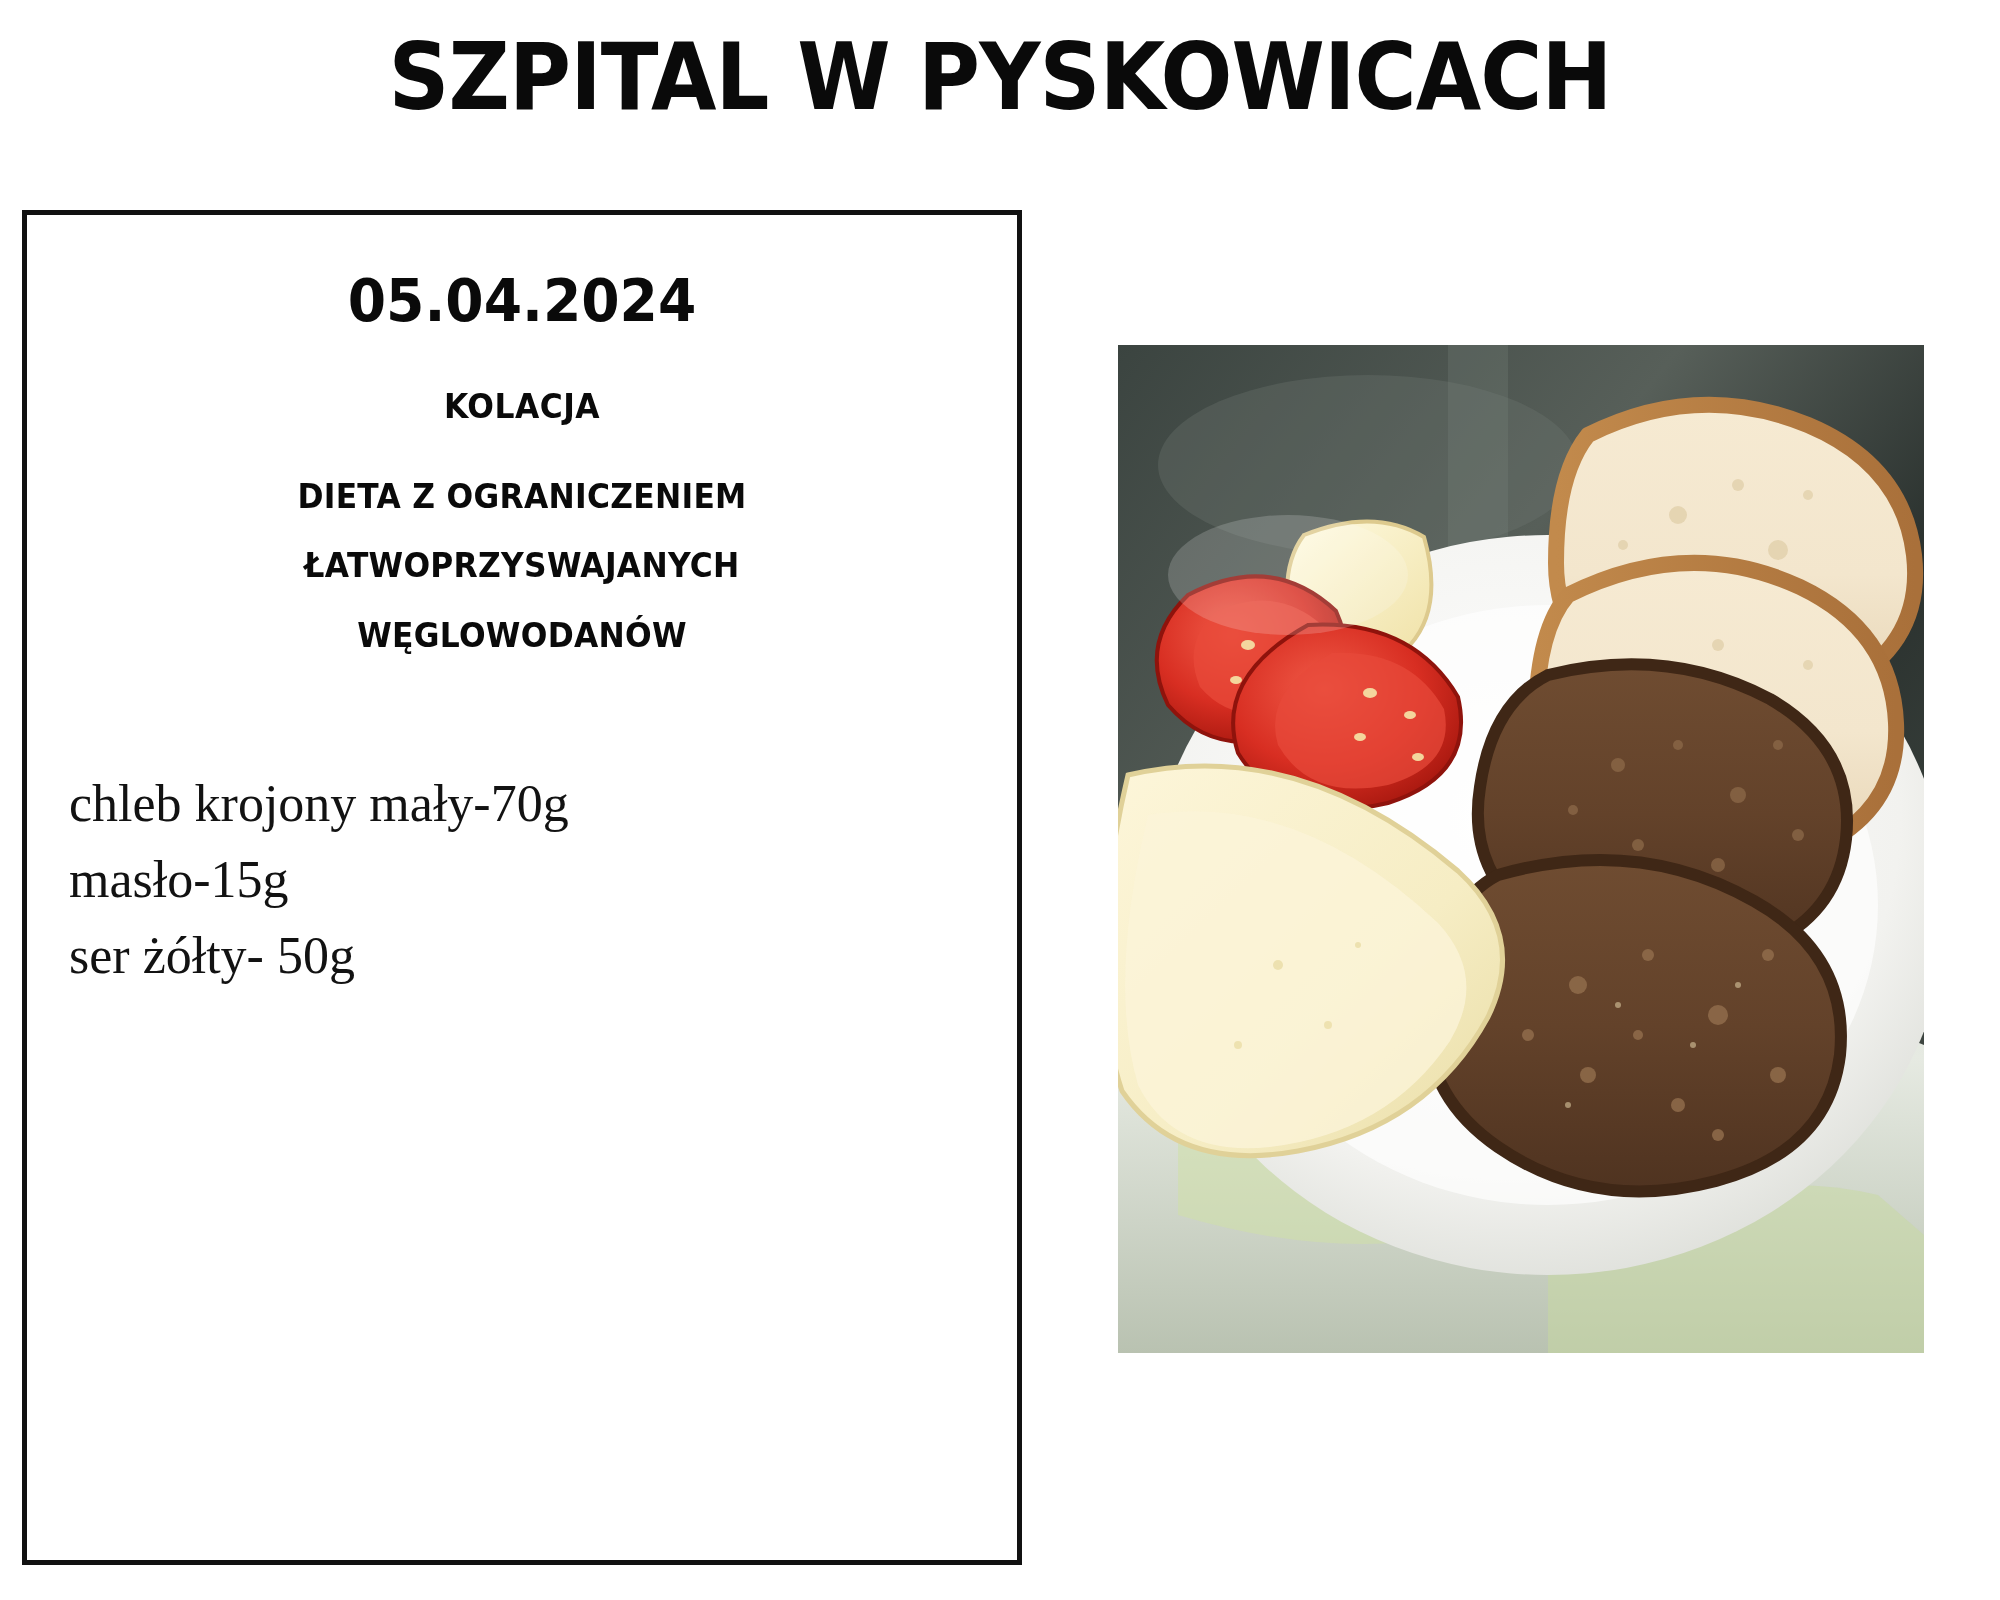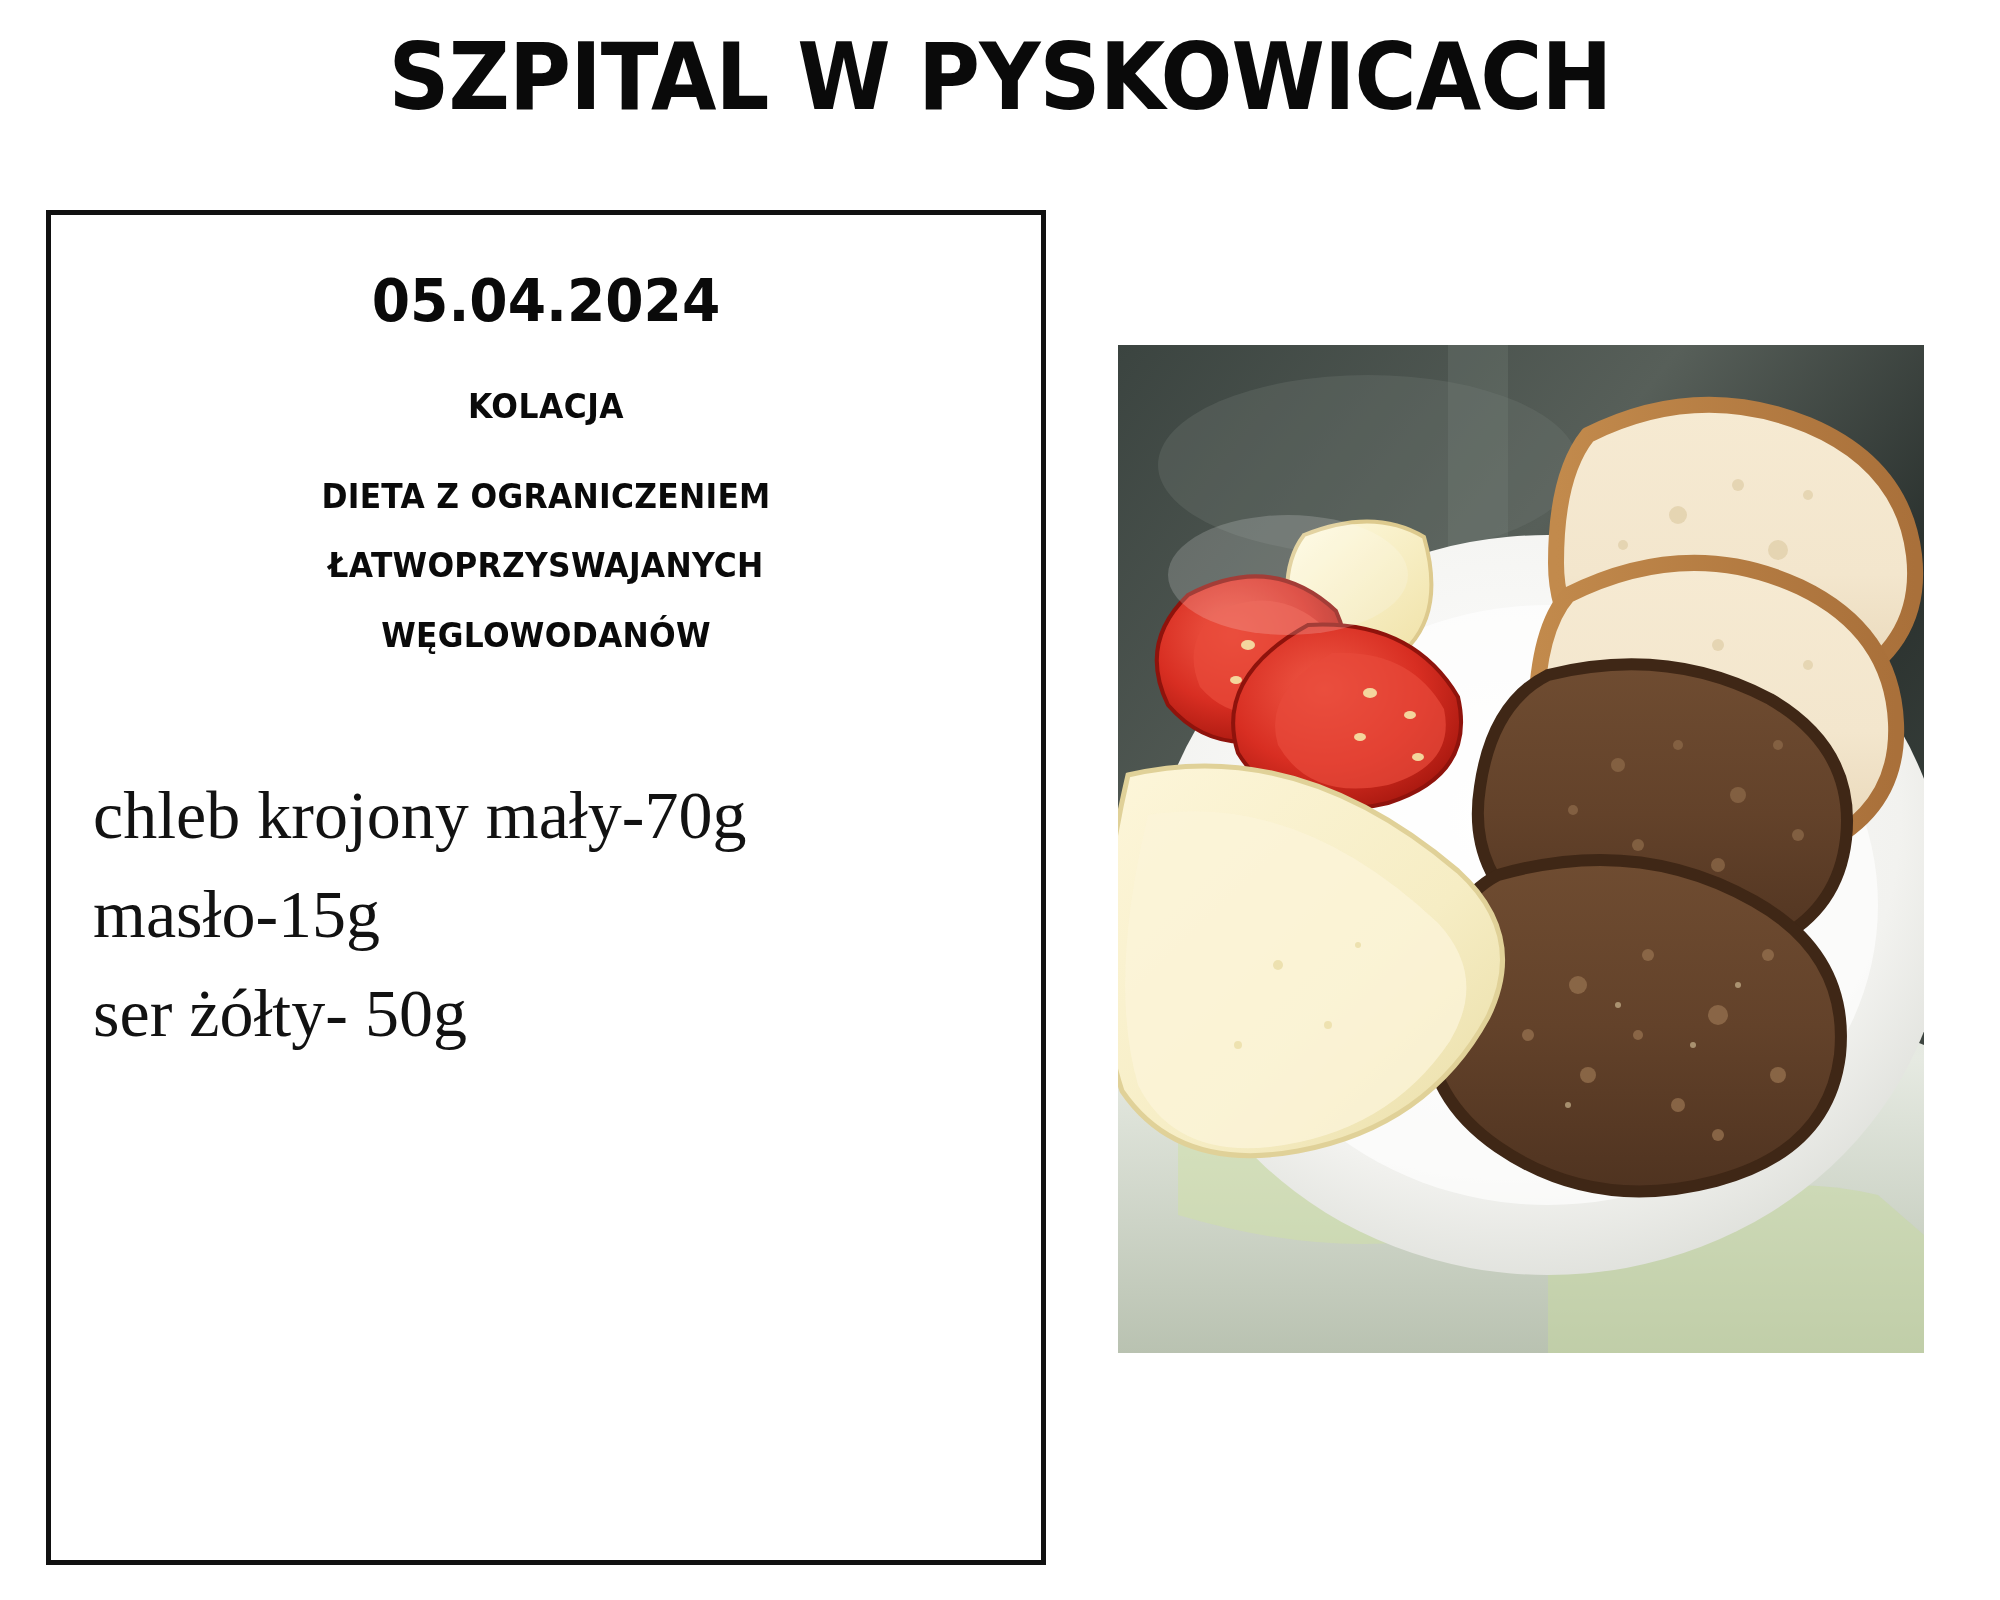--- a/index.html
+++ b/index.html
@@ -43,21 +43,20 @@
   
   .menu-panel {
     position: absolute;
     left: 22px;
     top: 210px;
     width: 1000px;
     height: 1355px;
     border: 5px solid #111111;
     box-sizing: border-box;
     background: #ffffff;
-    margin-left: 24px;
   }
 
   .panel-date {
     margin-top: 52px;
     text-align: center;
     font-family: "DejaVu Sans", sans-serif;
     font-weight: 700;
     font-size: 58px;
     letter-spacing: 0px;
     color: #0a0a0a;
@@ -86,21 +85,21 @@
     color: #0a0a0a;
     padding: 0 30px;
     transform: scaleX(0.95);
   }
 
   .items-list {
     list-style: none;
     margin: 96px 0 0 0;
     padding: 0 0 0 42px;
     font-family: "Liberation Serif", "DejaVu Serif", serif;
-    font-size: 68px;
+    font-size: 52px;
     line-height: 1.46;
     color: #121212;
   }
   .items-list li {
     white-space: nowrap;
   }
 
   
   .photo {
     position: absolute;

